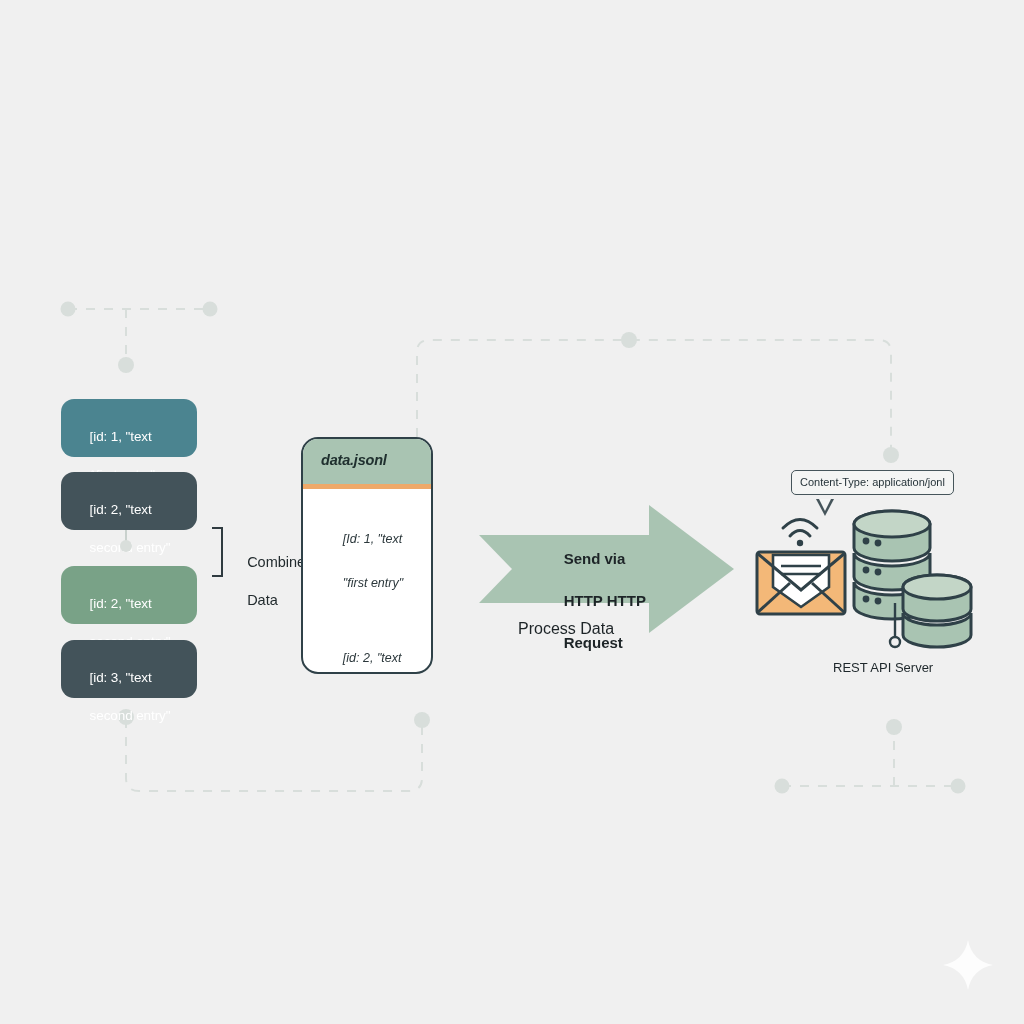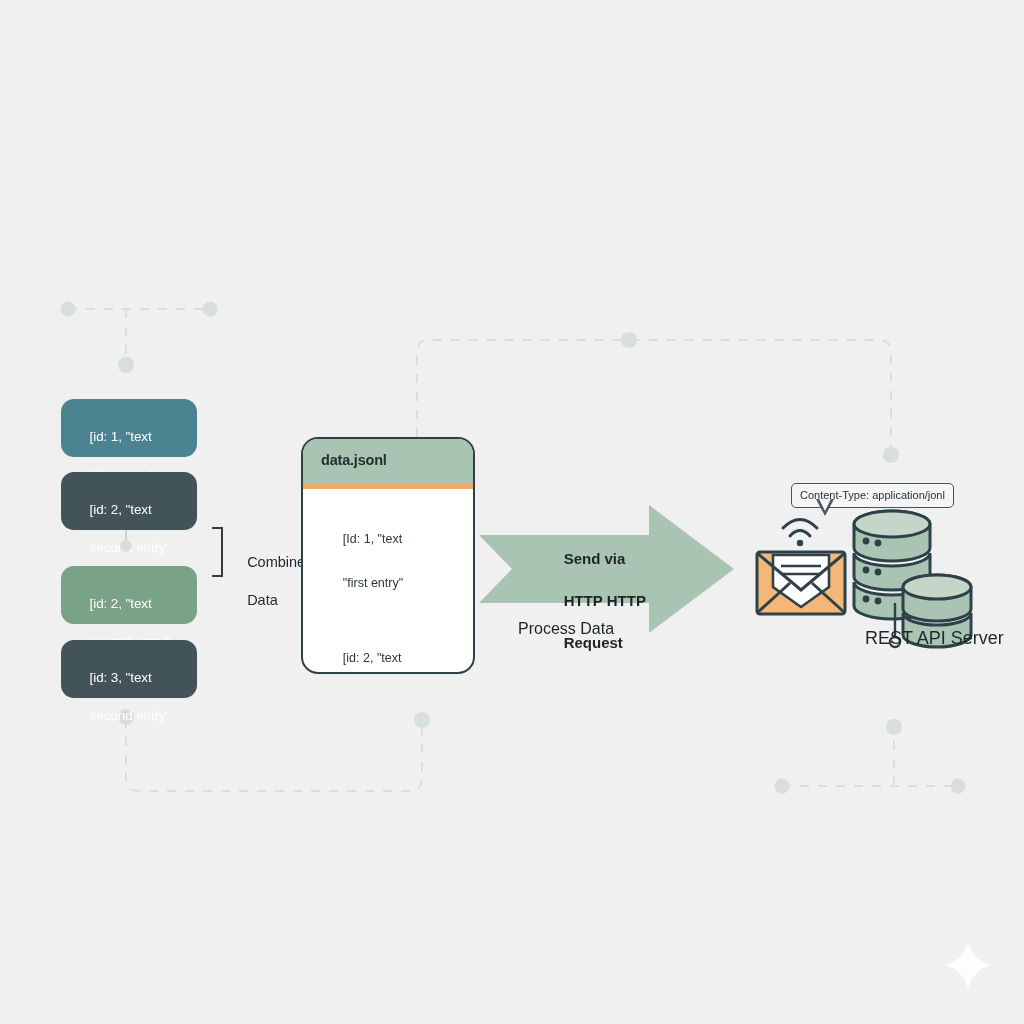--- a/index.html
+++ b/index.html
@@ -82,27 +82,28 @@
     line-height: 19px;
     color: #222b2e;
     white-space: pre;
   }
 
   
   .file-card {
     position: absolute;
     left: 301px;
     top: 437px;
-    width: 174px;
+    width: 132px;
     height: 237px;
     border: 2.5px solid #2f4148;
     border-radius: 17px;
     background: #ffffff;
     overflow: hidden;
     box-sizing: border-box;
+    font-style: italic;
   }
   .file-head {
     height: 45px;
     background: #a9c4b2;
     box-sizing: border-box;
     padding: 13px 0 0 18px;
     font-size: 14.5px;
     font-weight: bold;
     color: #20302f;
     letter-spacing: -0.2px;
@@ -153,21 +154,20 @@
     position: absolute;
     left: 791px;
     top: 470px;
     border: 1.6px solid #46555b;
     border-radius: 5px;
     background: #f4f5f4;
     padding: 5px 8px 6px 8px;
     font-size: 11px;
     color: #26343a;
     white-space: pre;
-    margin-top: 13px;
   }
   .tooltip-tail {
     position: absolute;
     left: 816px;
     top: 499px;
     width: 0; height: 0;
     border-left: 9px solid transparent;
     border-right: 9px solid transparent;
     border-top: 17px solid #46555b;
   }
@@ -186,25 +186,24 @@
     position: absolute;
     left: 740px;
     top: 495px;
     width: 245px;
     height: 160px;
   }
   .server svg { display: block; }
   .server-label {
     position: absolute;
     left: 833px;
-    top: 628px;
-    font-size: 18px;
+    top: 660px;
+    font-size: 13px;
     color: #1e272b;
     white-space: pre;
-    margin-left: 32px;
   }
 
   
   .sparkle {
     position: absolute;
     left: 941px;
     top: 938px;
     width: 54px;
     height: 54px;
   }

